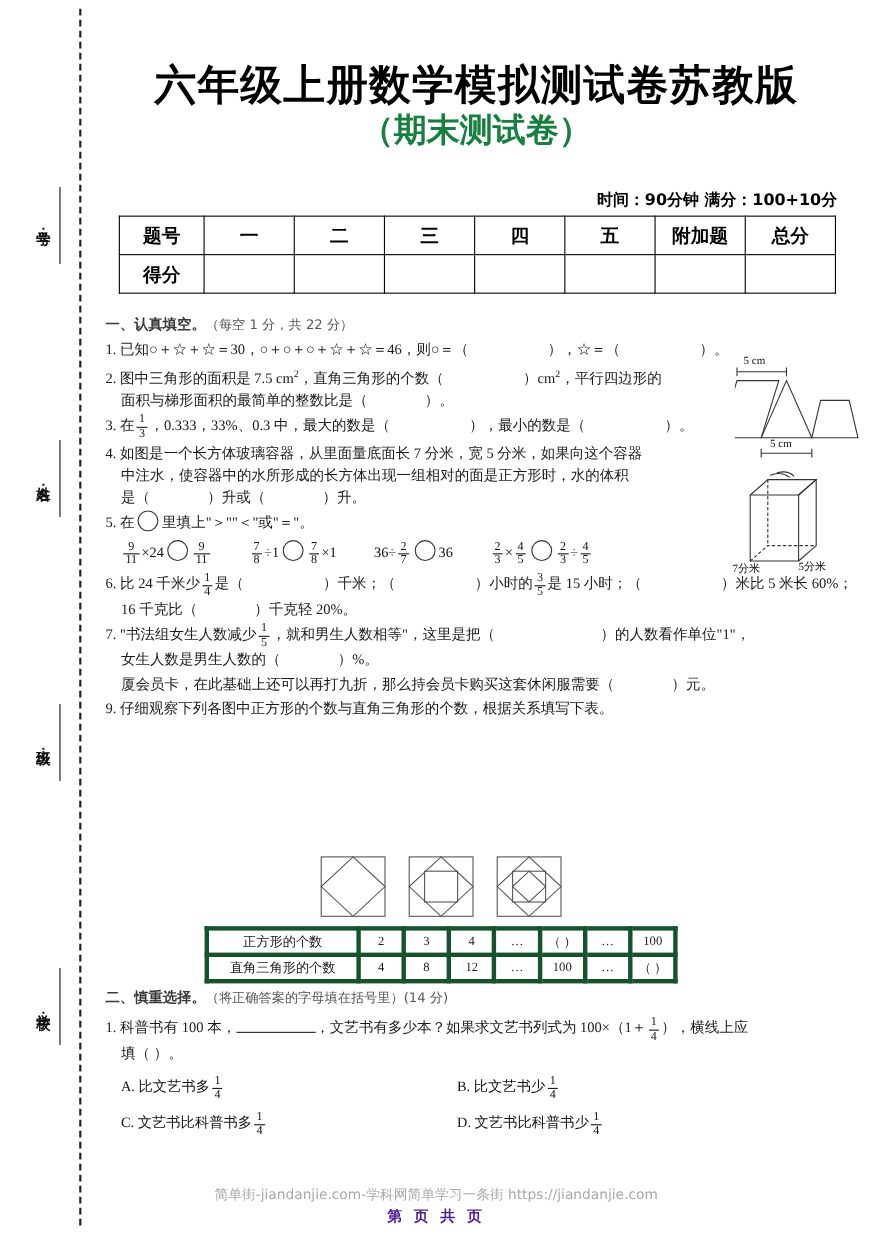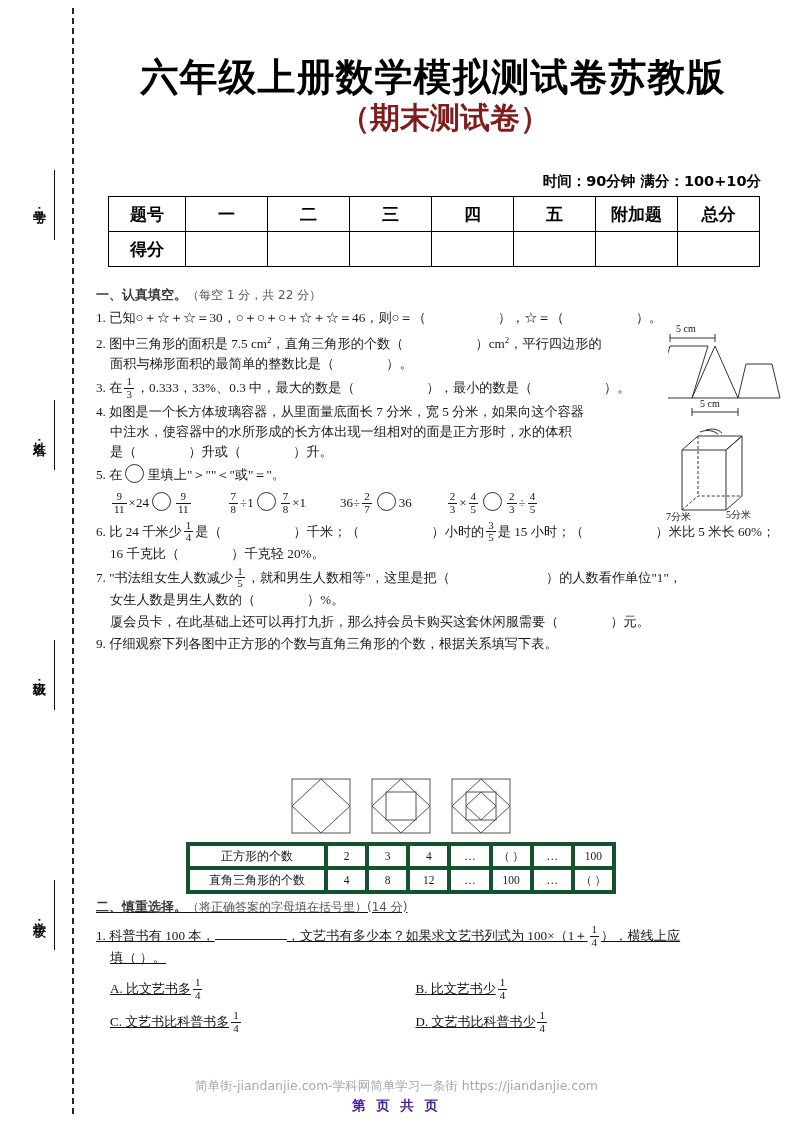--- a/index.html
+++ b/index.html
@@ -28,23 +28,23 @@
     color:#111; text-align:center;
   }
 
   
   .title-main {
     position:absolute; left:88px; top:30px; width:690px;
     text-align:center; font-family:"DejaVu Sans","Liberation Sans",sans-serif;
     font-weight:bold; font-size:38px; letter-spacing:1px; color:#000;margin-top:22px;
   }
   .title-sub {
-    position:absolute; left:100px; top:98px; width:690px;
+    position:absolute; left:88px; top:98px; width:690px;
     text-align:center; font-family:"DejaVu Sans","Liberation Sans",sans-serif;
-    font-weight:bold; font-size:30px; color:#7f1d1d;
+    font-weight:bold; font-size:30px; color:#15803d;
   }
   .exam-meta {
     position:absolute; right:32px; top:172px;
     font-family:"DejaVu Sans","Liberation Sans",sans-serif;
     font-weight:bold; font-size:14.5px; color:#000;text-align:right;
   }
 
   
   .score-table {
     position:absolute; left:108px; top:196px; width:652px;
@@ -103,21 +103,21 @@
     position:absolute; left:186px; top:842px; width:430px;
     border-collapse:collapse; table-layout:fixed;
   }
   .count-table td {
     border:4px solid #14532d; height:18px; text-align:center; vertical-align:middle;
     font-size:11.5px; color:#1a1a1a;
   }
   .count-table td.rowlab { width:132px; font-size:12px; }
 
   
-  .sec2 { position:absolute; left:96px; top:898px; width:625px;text-decoration:underline; }
+  .sec2 { position:absolute; left:96px; top:898px; width:625px; }
   .opt-grid { display:flex; margin-top:5px; }
   .opt-cell { width:50%; font-size:13px; white-space:nowrap; }
   .opt-row { margin-top:9px; }
 
   
   .wm {
     position:absolute; left:0; top:1078px; width:793px; text-align:center;
     font-family:"DejaVu Sans","Liberation Sans",sans-serif;
     font-size:12.5px; color:#a8a8a8;
   }

